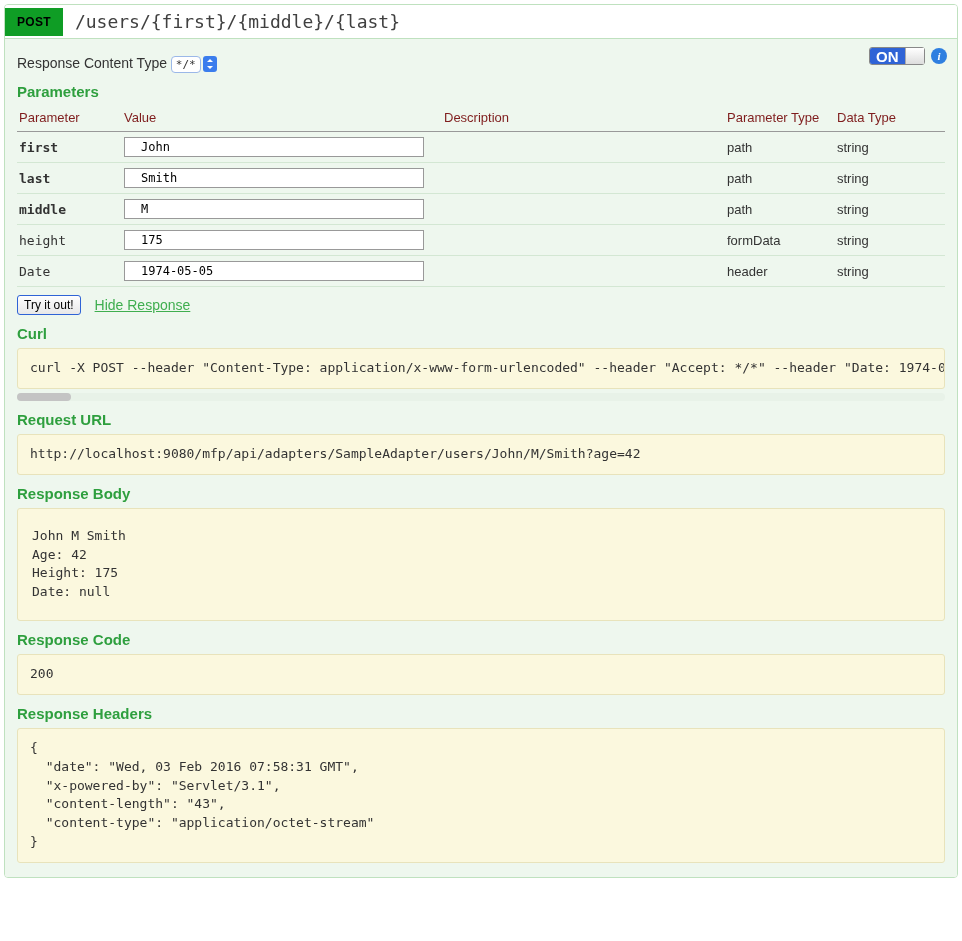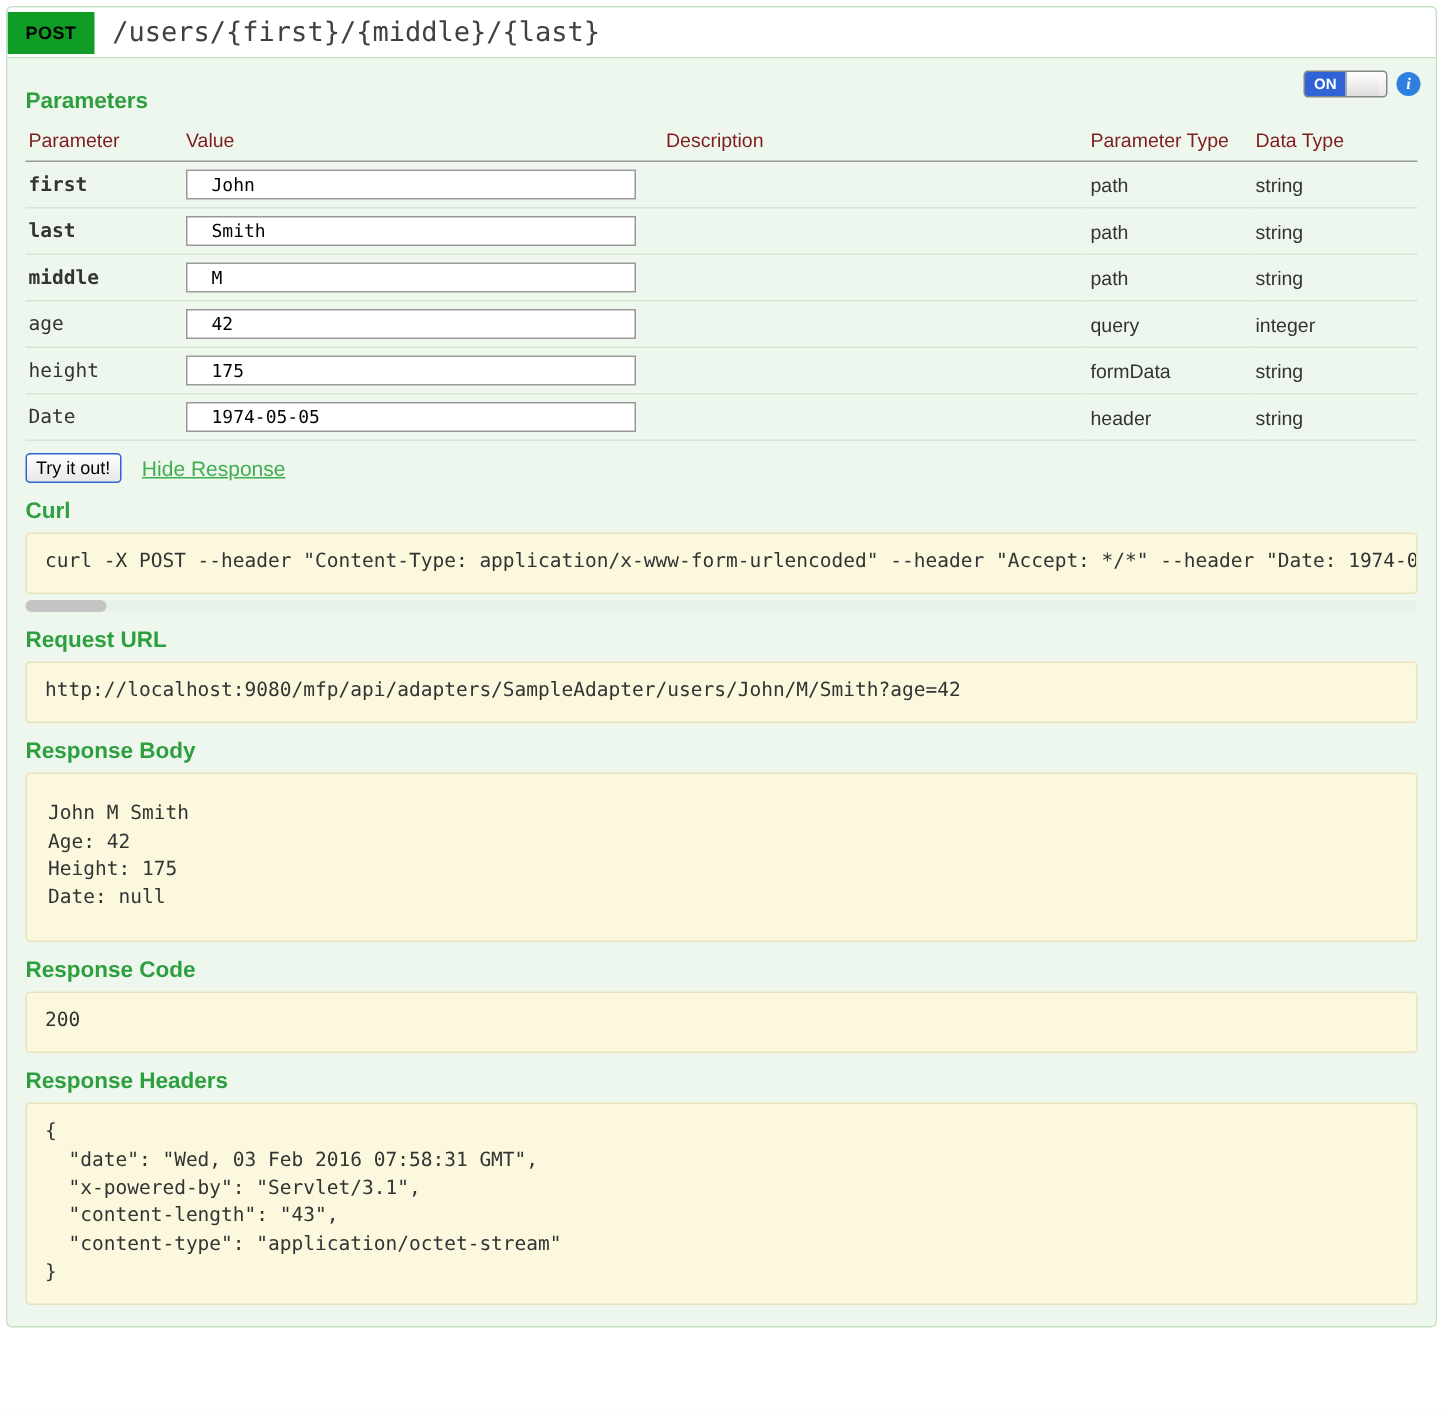--- a/index.html
+++ b/index.html
@@ -50,21 +50,21 @@
     gap: 6px;
   }
   .toggle {
     width: 56px; height: 18px;
     border: 1px solid #888;
     border-radius: 3px;
     background: linear-gradient(#fdfdfd,#e6e6e6);
     position: relative;
     display: inline-flex;
     align-items: center;
-    font-size: 10px;
+    font-size: 15px;
     font-weight: bold;
     color: #fff;
     cursor: pointer;
   }
   .toggle .on-label {
     background: #2f63d6;
     height: 100%;
     display: inline-flex;
     align-items: center;
     padding: 0 6px;
@@ -216,20 +216,26 @@
 
     <div class="toggle-row">
       <span class="toggle">
         <span class="on-label">ON</span>
         <span class="knob"></span>
       </span>
       <span class="info-icon">i</span>
     </div>
 
 
+    <div class="content-type-row">
+      <span>Response Content Type</span>
+      <span class="ct-select">
+        <span>*/*</span>
+      </span><span class="ct-arrows"></span>
+    </div>
 
     <h4 class="section">Parameters</h4>
 
     <table class="params">
       <thead>
         <tr>
           <th class="col-param">Parameter</th>
           <th class="col-value">Value</th>
           <th class="col-desc">Description</th>
           <th class="col-ptype">Parameter Type</th>
@@ -252,27 +258,20 @@
             <td>string</td>
           </tr>
           <tr>
             <td class="param-name param-required">middle</td>
             <td><input class="param-input" value="M" style=""></td>
             <td></td>
             <td>path</td>
             <td>string</td>
           </tr>
           <tr>
-            <td class="param-name">age</td>
-            <td><input class="param-input" value="42" style=""></td>
-            <td></td>
-            <td>query</td>
-            <td>integer</td>
-          </tr>
-          <tr>
             <td class="param-name">height</td>
             <td><input class="param-input" value="175" style=""></td>
             <td></td>
             <td>formData</td>
             <td>string</td>
           </tr>
           <tr>
             <td class="param-name">Date</td>
             <td><input class="param-input" value="1974-05-05" style=""></td>
             <td></td>

